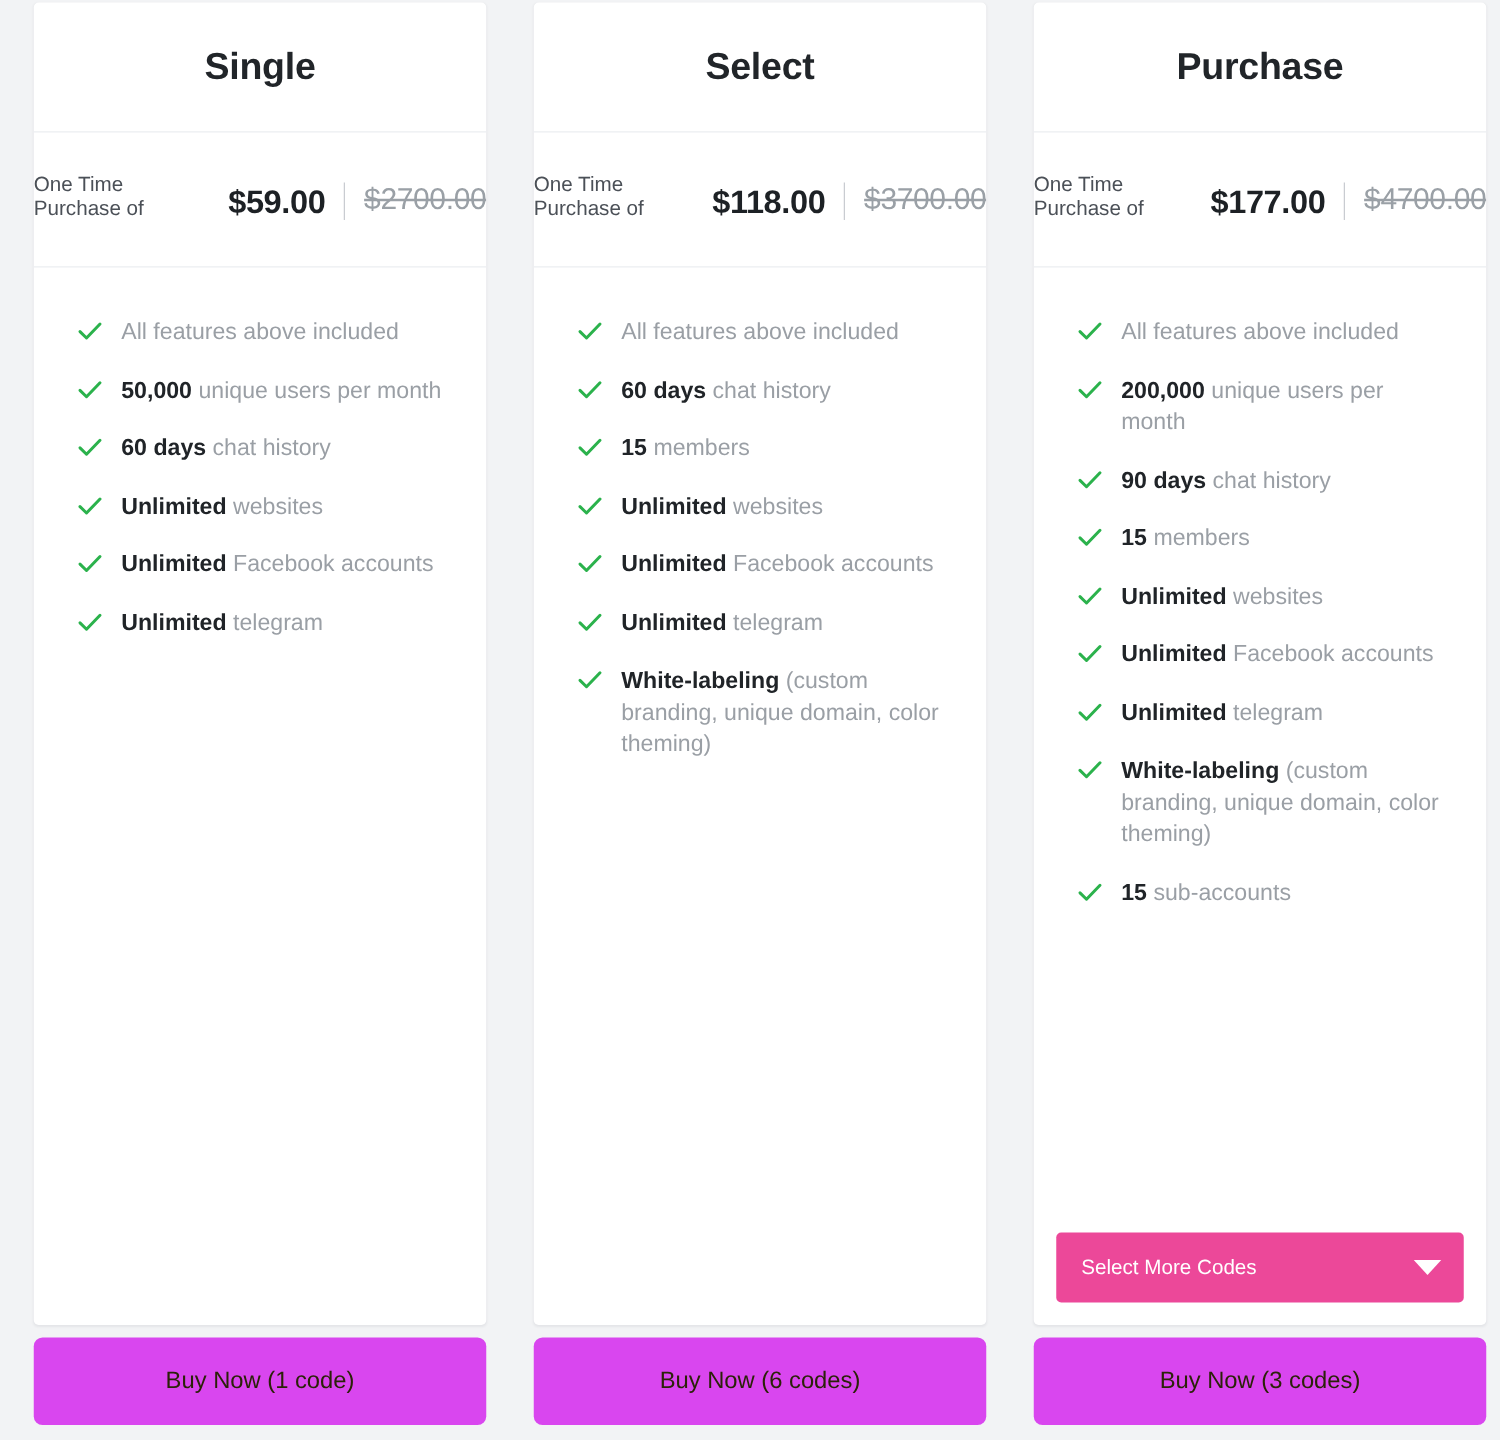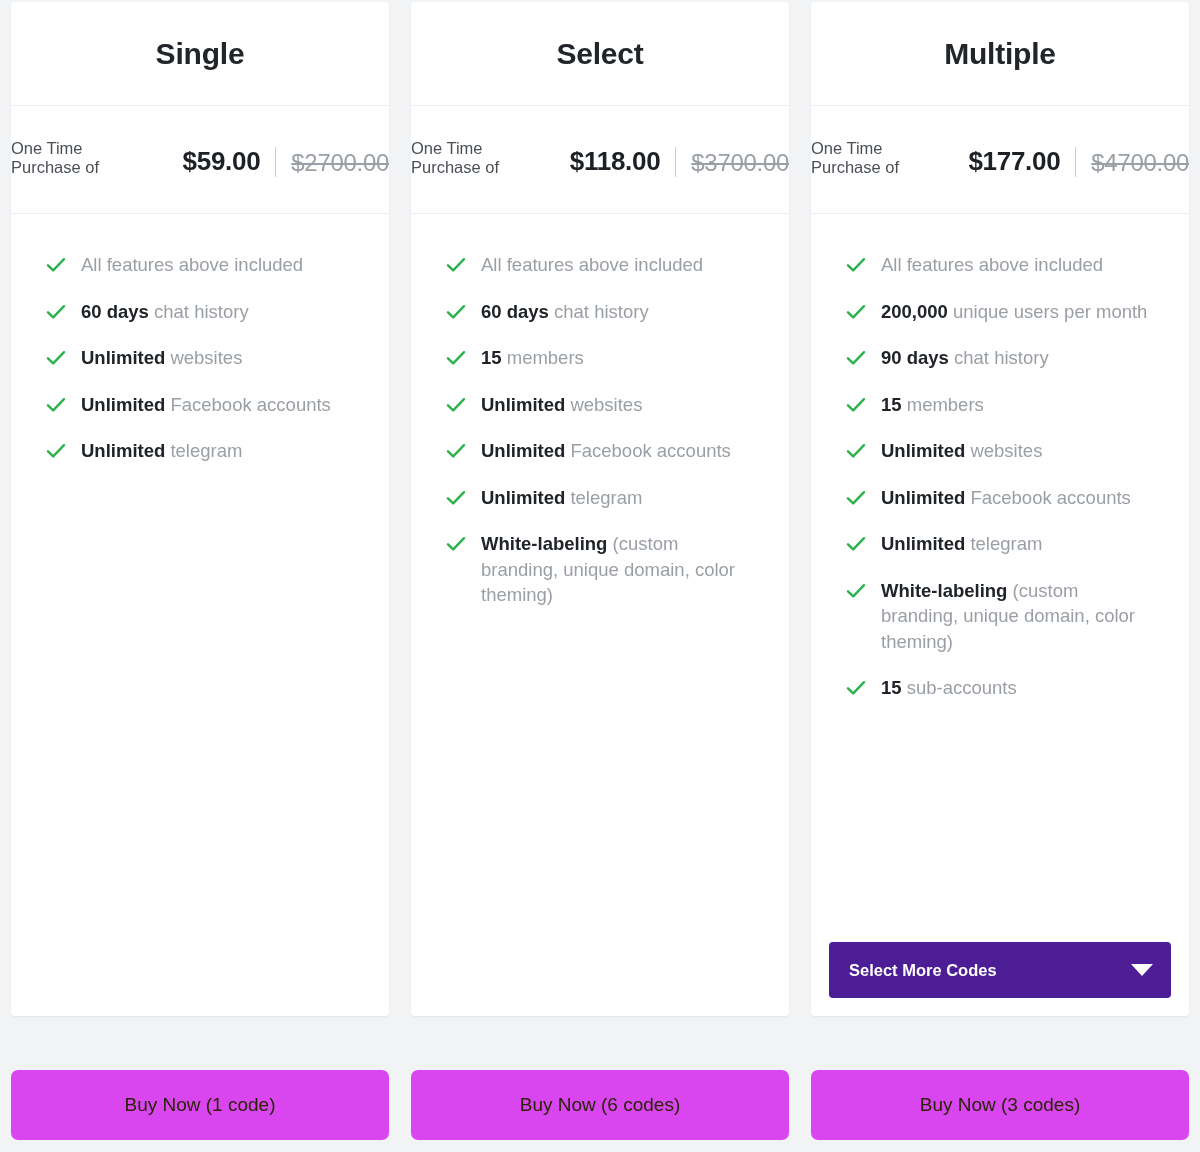--- a/index.html
+++ b/index.html
@@ -13,22 +13,21 @@
   .pricing-grid {
     width: 1200px; height: 1152px;
     display: flex;
     align-items: stretch;
     padding: 2px 0 0 0;
   }
   .plan-col {
     width: 400px;
     display: flex;
     flex-direction: column;
-    padding: 0 11px 12px 11px;
-    gap: 44px;
+    padding: 0 11px 12px 27px;
   }
   .plan-card {
     background: #ffffff;
     border-radius: 4px;
     flex: 1 1 auto;
     display: flex;
     flex-direction: column;
     box-shadow: 0 1px 2px rgba(16,24,40,.06);
     overflow: hidden;
     min-height: 0;
@@ -57,21 +56,21 @@
     padding-top: 4px;
   }
   .price-caption {
     font-size: 16.5px;
     color: #4b5057;
     margin-bottom: 7px;
     font-weight: normal;
   }
   .price-row {
     display: flex;
-    align-items: flex-end;
+    align-items: flex-start;
     gap: 15px;
     margin-left: 34px;
   }
   .price-now {
     font-size: 26px;
     font-weight: bold;
     color: #1d2125;
     letter-spacing: -0.3px;
   }
   .price-divider {
@@ -112,26 +111,26 @@
     color: #9a9fa5;
     font-weight: normal;
   }
   .feature-text .strong {
     font-weight: bold;
     color: #202428;
   }
   .more-codes-btn {
     margin: 8px 18px 18px 18px;
     height: 56px;
-    background: #4c1d95;
+    background: #ec4899;
     border: none;
     border-radius: 4px;
     color: #ffffff;
     font-size: 16.5px;
-    font-weight: bold;
+    font-weight: normal;
     display: flex;
     align-items: center;
     justify-content: space-between;
     padding: 0 18px 0 20px;
     cursor: pointer;
     font-family: "Liberation Sans", sans-serif;
   }
   .caret-down {
     width: 0; height: 0;
     border-left: 11px solid transparent;
@@ -177,20 +176,28 @@
               </svg>
             </span>
             <span class="feature-text"><span>All features above included</span></span>
           </li>
           <li class="feature-item">
             <span class="check-icon">
               <svg width="22" height="22" viewBox="0 0 22 22" fill="none" xmlns="http://www.w3.org/2000/svg">
                 <path d="M3 11.3 L8.2 16.4 L19 5.2" stroke="#2bb24c" stroke-width="2.4" stroke-linecap="round" stroke-linejoin="round"></path>
               </svg>
             </span>
+            <span class="feature-text"><span class="strong">50,000</span><span> unique users per month</span></span>
+          </li>
+          <li class="feature-item">
+            <span class="check-icon">
+              <svg width="22" height="22" viewBox="0 0 22 22" fill="none" xmlns="http://www.w3.org/2000/svg">
+                <path d="M3 11.3 L8.2 16.4 L19 5.2" stroke="#2bb24c" stroke-width="2.4" stroke-linecap="round" stroke-linejoin="round"></path>
+              </svg>
+            </span>
             <span class="feature-text"><span class="strong">60 days</span><span> chat history</span></span>
           </li>
           <li class="feature-item">
             <span class="check-icon">
               <svg width="22" height="22" viewBox="0 0 22 22" fill="none" xmlns="http://www.w3.org/2000/svg">
                 <path d="M3 11.3 L8.2 16.4 L19 5.2" stroke="#2bb24c" stroke-width="2.4" stroke-linecap="round" stroke-linejoin="round"></path>
               </svg>
             </span>
             <span class="feature-text"><span class="strong">Unlimited</span><span> websites</span></span>
           </li>
@@ -284,21 +291,21 @@
             </span>
             <span class="feature-text"><span class="strong">White-labeling</span><span> (custom branding, unique domain, color theming)</span></span>
           </li>
         </ul>
       </div>
       <button class="buy-btn">Buy Now (6 codes)</button>
     </div>
     <div class="plan-col">
       <div class="plan-card">
         <div class="plan-title-wrap">
-          <div class="plan-title">Multiple</div>
+          <div class="plan-title">Purchase</div>
         </div>
         <div class="price-block">
           <div class="price-caption">One Time Purchase of</div>
           <div class="price-row">
             <span class="price-now">$177.00</span>
             <span class="price-divider"></span>
             <span class="price-was">$4700.00</span>
           </div>
         </div>
         <ul class="features">

